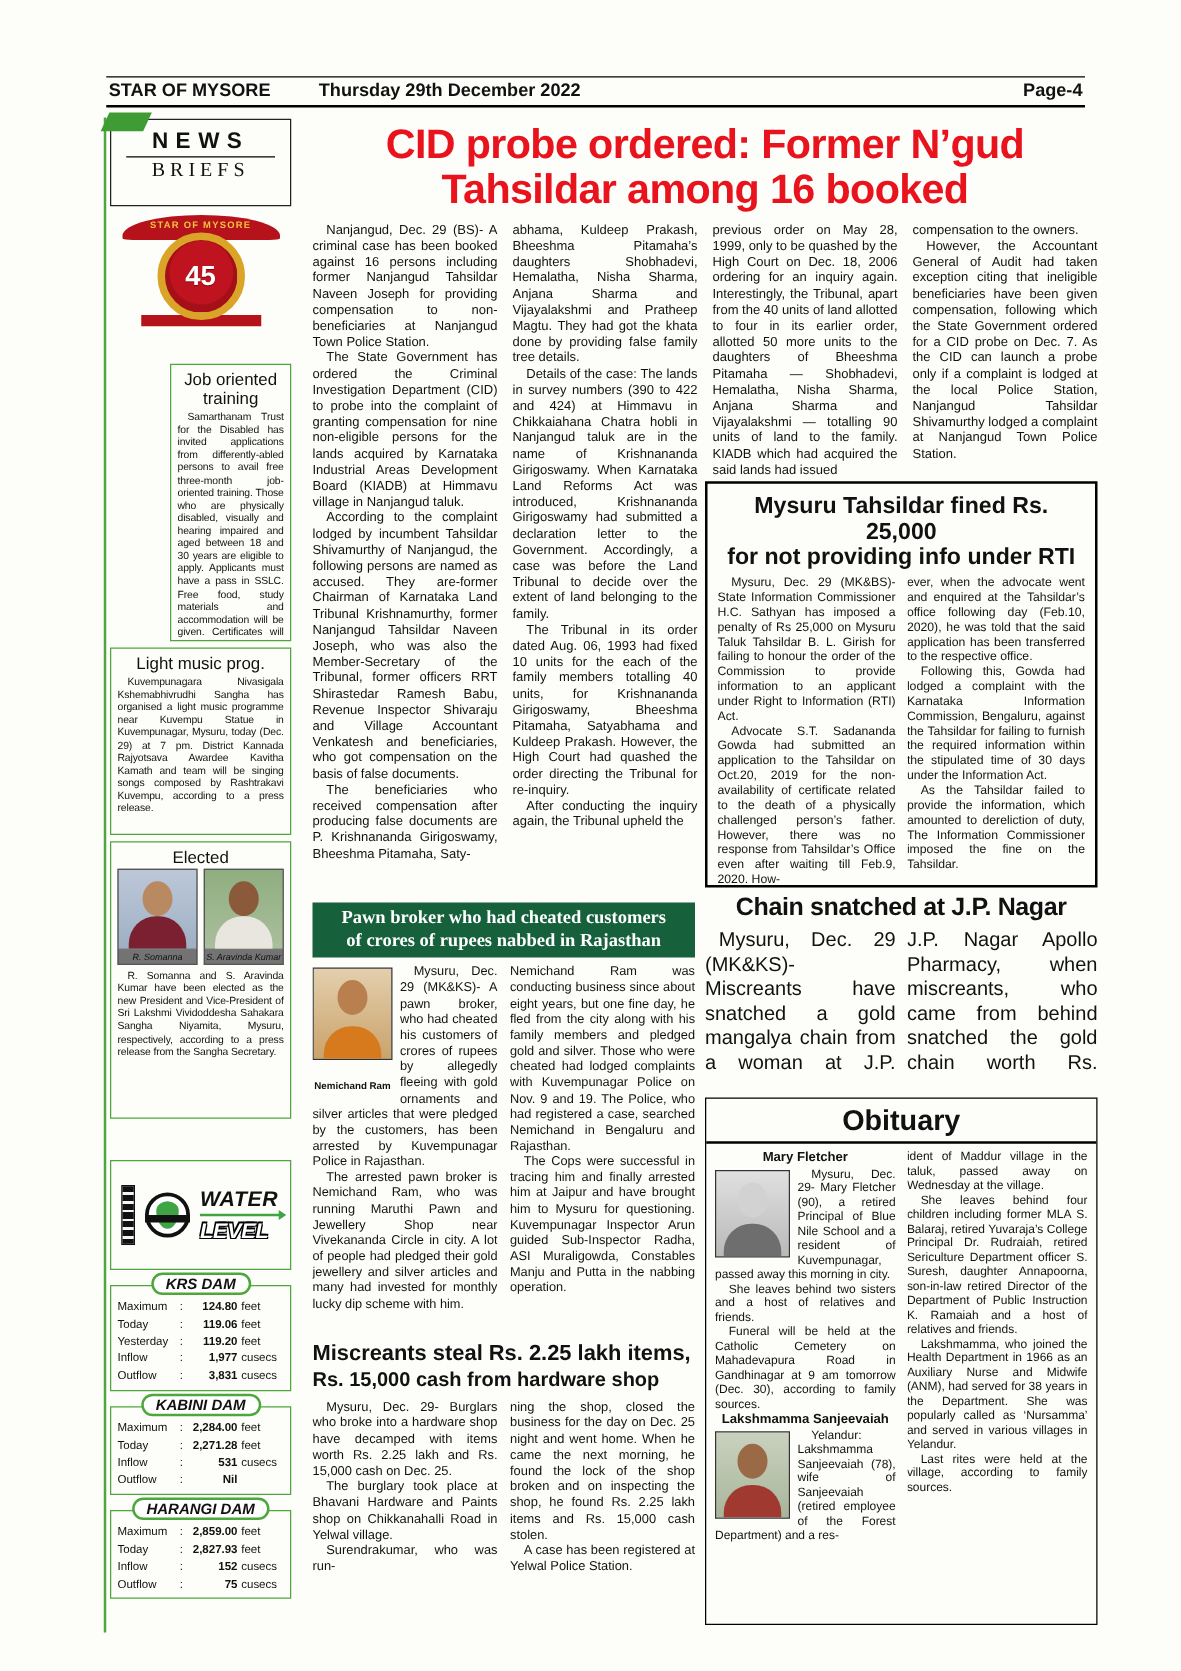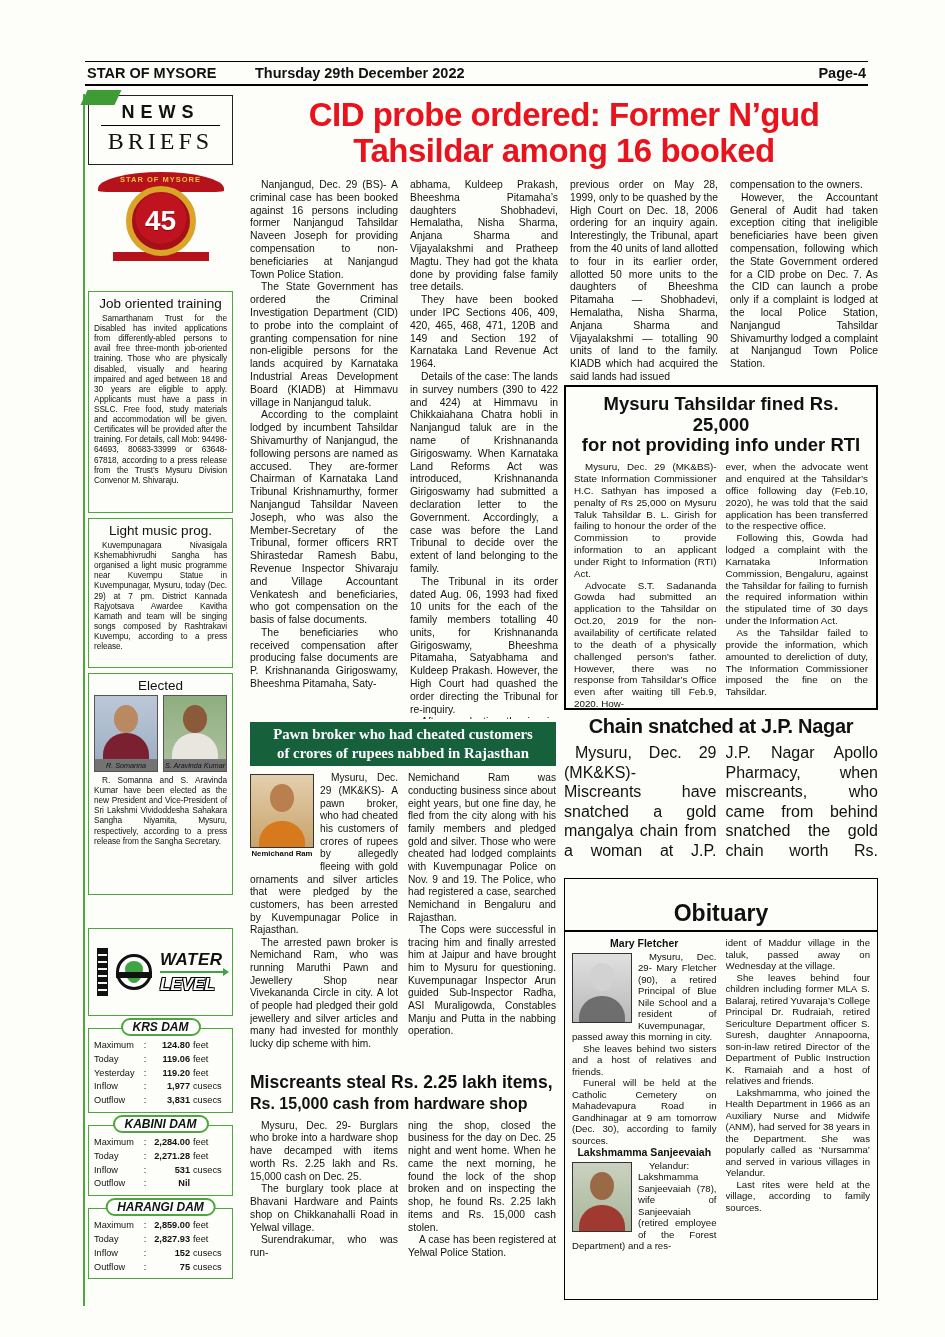--- a/index.html
+++ b/index.html
@@ -19,29 +19,29 @@
   
   .sidebar { position:absolute; left:88px; top:95px; width:145px; display:flex; flex-direction:column; gap:5px; }
   .sb-box { border:1.5px solid #4ea73c; padding:3px 5px; overflow:hidden; background:#fdfdfa; }
   .sb-h { font-size:13.5px; font-weight:normal; text-align:center; margin:1px 0 2px; }
   .sb-text p { font-size:8.3px; line-height:1.22; text-align:justify; text-indent:8px; letter-spacing:-0.1px; }
 
   .nb-box { position:relative; border:1.5px solid #222; padding:6px 4px 3px; height:70px; overflow:visible; background:#fdfdfa; }
   .nb-flag { position:absolute; top:-6px; left:-5px; width:34px; height:15px; background:#3f9c35; transform:skewX(-25deg); }
   .nb-news { text-align:center; font-weight:bold; font-size:18px; letter-spacing:6px; line-height:1.15; }
   .nb-rule { border-top:1.5px solid #000; margin:2px 8px; }
-  .nb-briefs { text-align:center; font-family:"Liberation Serif", serif; font-size:24px; letter-spacing:4px; }
+  .nb-briefs { text-align:center; font-family:"Liberation Serif", serif; font-size:16px; letter-spacing:4px; }
 
   .logo { height:116px; text-align:center; padding-top:2px; }
   .lr-top { width:126px; margin:0 auto; background:#b5121b; color:#f2c23e; font-size:7.5px; font-weight:bold;
             letter-spacing:1px; padding:3px 0 8px; border-radius:60% 60% 8% 8% / 100% 100% 8% 8%; }
   .lcircle { width:70px; height:70px; margin:-6px auto 0; border-radius:50%; position:relative; z-index:1;
              background:radial-gradient(circle at 50% 45%, #c01320 58%, #a50f18 60%);
              border:6px solid #d9a427; display:flex; align-items:center; justify-content:center; }
-  .lcircle span { color:#fff; font-weight:bold; font-size:28px; text-shadow:0 1px 0 #7a0a10; }
+  .lcircle span { color:#fff; font-weight:bold; font-size:22px; text-shadow:0 1px 0 #7a0a10; }
   .lr-bot { width:96px; height:9px; margin:-4px auto 0; background:#b5121b; }
 
   .elect-photos { display:flex; justify-content:center; gap:5px; margin:1px 0 3px; }
   .ep { width:64px; border:1px solid #555; background:#737373; }
   .ep .photo { height:64px; border:none; border-bottom:1px solid #777; }
   .ep .cap { font-size:7.2px; font-style:italic; text-align:center; padding:1px 0; }
 
   .water-box { display:flex; align-items:center; justify-content:center; gap:8px; height:88px;margin-top:28px; }
   .gauge { width:11px; height:48px; border:1px solid #111;
            background:repeating-linear-gradient(180deg, #111 0 5px, #f5f5f5 5px 7px); }
@@ -82,31 +82,31 @@
   .rti .tc { flex:1; font-size:9.8px; line-height:1.21; text-align:justify; overflow:hidden; height:264px; }
 
   .pawn { position:absolute; left:0; top:627px; width:306px; height:342px; }
   .pawn-title { background:#17603c; color:#fff; font-family:"Liberation Serif", serif; font-weight:bold;
                 font-size:14.8px; line-height:1.3; text-align:center; padding:3px 4px; margin-bottom:6px; }
   .pawn-cols { display:flex; gap:10px; }
   .pawn .tc { flex:1; font-size:10.2px; line-height:1.24; text-align:justify; overflow:hidden; height:292px; }
 
   .photo-box { float:left; width:64px; margin:2px 6px 2px 0; }
   .photo { position:relative; height:74px; border:1px solid #333; overflow:hidden; }
-  .pcap { font-size:7.8px; font-weight:bold; text-align:center; padding-top:1px; }
+  .pcap { font-size:7.8px; font-weight:bold; text-align:center; padding-top:16px; }
   .face { position:absolute; top:9px; left:50%; transform:translateX(-50%); width:24px; height:28px; border-radius:50%; }
   .bust { position:absolute; bottom:0; left:50%; transform:translateX(-50%); width:46px; height:26px; border-radius:22px 22px 0 0; }
 
   .chain { position:absolute; left:314px; top:620px; width:314px; height:158px; }
   .chain-title { font-size:20px; font-weight:bold; letter-spacing:-.3px; text-align:center; margin:0 0 5px; }
   .chain-cols { display:flex; gap:9px; }
   .chain .tc { flex:1; font-size:16px; line-height:1.22; text-align:justify; overflow:hidden; height:118px; }
 
   .obit { position:absolute; left:314px; top:783px; width:314px; height:422px; border:1.5px solid #000; padding:4px 7px; }
-  .obit-title { text-align:center; font-size:23px; font-weight:bold; margin:17px -7px 5px; padding-bottom:3px; border-bottom:2px solid #000; }
+  .obit-title { text-align:center; font-size:23px; font-weight:bold; margin:0 -7px 5px; padding-bottom:3px; border-bottom:2px solid #000; }
   .obit-cols { display:flex; gap:9px; }
   .obit .tc { flex:1; font-size:9.6px; line-height:1.2; text-align:justify; overflow:hidden; height:372px; }
   .obit-name { text-align:center; font-weight:bold; font-size:10.5px; margin-bottom:1px; }
   .obit .photo-box { width:60px; }
   .obit .photo { height:70px; }
 
   .hardware { position:absolute; left:0; top:977px; width:306px; height:230px; }
   .hw-title { font-weight:bold; font-size:17.5px; line-height:1.18; margin:0 0 6px; }
   .hw-title .t2 { font-size:16px; }
   .hw-cols { display:flex; gap:10px; }
@@ -135,21 +135,21 @@
     </div>
 
     <div class="logo">
       <div class="lr-top">STAR OF MYSORE</div>
       <div class="lcircle">
         <span>45</span>
       </div>
       <div class="lr-bot"></div>
     </div>
 
-    <section class="sb-box" style="height:222px;">
+    <section class="sb-box" style="height:222px;margin-left:48px;">
       <h3 class="sb-h">Job oriented training</h3>
       <div class="sb-text">
 
       <p>Samarthanam Trust for the Disabled has invited applications from differently-abled persons to avail free three-month job-oriented training. Those who are physically disabled, visually and hearing impaired and aged between 18 and 30 years are eligible to apply. Applicants must have a pass in SSLC. Free food, study materials and accommodation will be given. Certificates will be provided after the training. For details, call Mob: 94498-64693, 80683-33999 or 63648-67818, according to a press release from the Trust’s Mysuru Division Convenor M. Shivaraju.</p>
         </div>
     </section>
 
     <section class="sb-box" style="height:150px;">
       <h3 class="sb-h">Light music prog.</h3>
       <div class="sb-text">
@@ -306,21 +306,20 @@
     <div class="col c1">
 
     <p>Nanjangud, Dec. 29 (BS)- A criminal case has been booked against 16 persons including former Nanjangud Tahsildar Naveen Joseph for providing compensation to non-beneficiaries at Nanjangud Town Police Station.</p>
         <p>The State Government has ordered the Criminal Investigation Department (CID) to probe into the complaint of granting compensation for nine non-eligible persons for the lands acquired by Karnataka Industrial Areas Development Board (KIADB) at Himmavu village in Nanjangud taluk.</p>
         <p>According to the complaint lodged by incumbent Tahsildar Shivamurthy of Nanjangud, the following persons are named as accused. They are-former Chairman of Karnataka Land Tribunal Krishnamurthy, former Nanjangud Tahsildar Naveen Joseph, who was also the Member-Secretary of the Tribunal, former officers RRT Shirastedar Ramesh Babu, Revenue Inspector Shivaraju and Village Accountant Venkatesh and beneficiaries, who got compensation on the basis of false documents.</p>
         <p>The beneficiaries who received compensation after producing false documents are P. Krishnananda Girigoswamy, Bheeshma Pitamaha, Saty-</p>
       </div>
     <div class="col c2 cont">
 
     <p>abhama, Kuldeep Prakash, Bheeshma Pitamaha’s daughters Shobhadevi, Hemalatha, Nisha Sharma, Anjana Sharma and Vijayalakshmi and Pratheep Magtu. They had got the khata done by providing false family tree details.</p>
-        <p>They have been booked under IPC Sections 406, 409, 420, 465, 468, 471, 120B and 149 and Section 192 of Karnataka Land Revenue Act 1964.</p>
         <p>Details of the case: The lands in survey numbers (390 to 422 and 424) at Himmavu in Chikkaiahana Chatra hobli in Nanjangud taluk are in the name of Krishnananda Girigoswamy. When Karnataka Land Reforms Act was introduced, Krishnananda Girigoswamy had submitted a declaration letter to the Government. Accordingly, a case was before the Land Tribunal to decide over the extent of land belonging to the family.</p>
         <p>The Tribunal in its order dated Aug. 06, 1993 had fixed 10 units for the each of the family members totalling 40 units, for Krishnananda Girigoswamy, Bheeshma Pitamaha, Satyabhama and Kuldeep Prakash. However, the High Court had quashed the order directing the Tribunal for re-inquiry.</p>
         <p>After conducting the inquiry again, the Tribunal upheld the</p>
       </div>
     <div class="col c3 cont">
 
     <p>previous order on May 28, 1999, only to be quashed by the High Court on Dec. 18, 2006 ordering for an inquiry again. Interestingly, the Tribunal, apart from the 40 units of land allotted to four in its earlier order, allotted 50 more units to the daughters of Bheeshma Pitamaha — Shobhadevi, Hemalatha, Nisha Sharma, Anjana Sharma and Vijayalakshmi — totalling 90 units of land to the family. KIADB which had acquired the said lands had issued</p>
       </div>
     <div class="col c4 cont">
 

